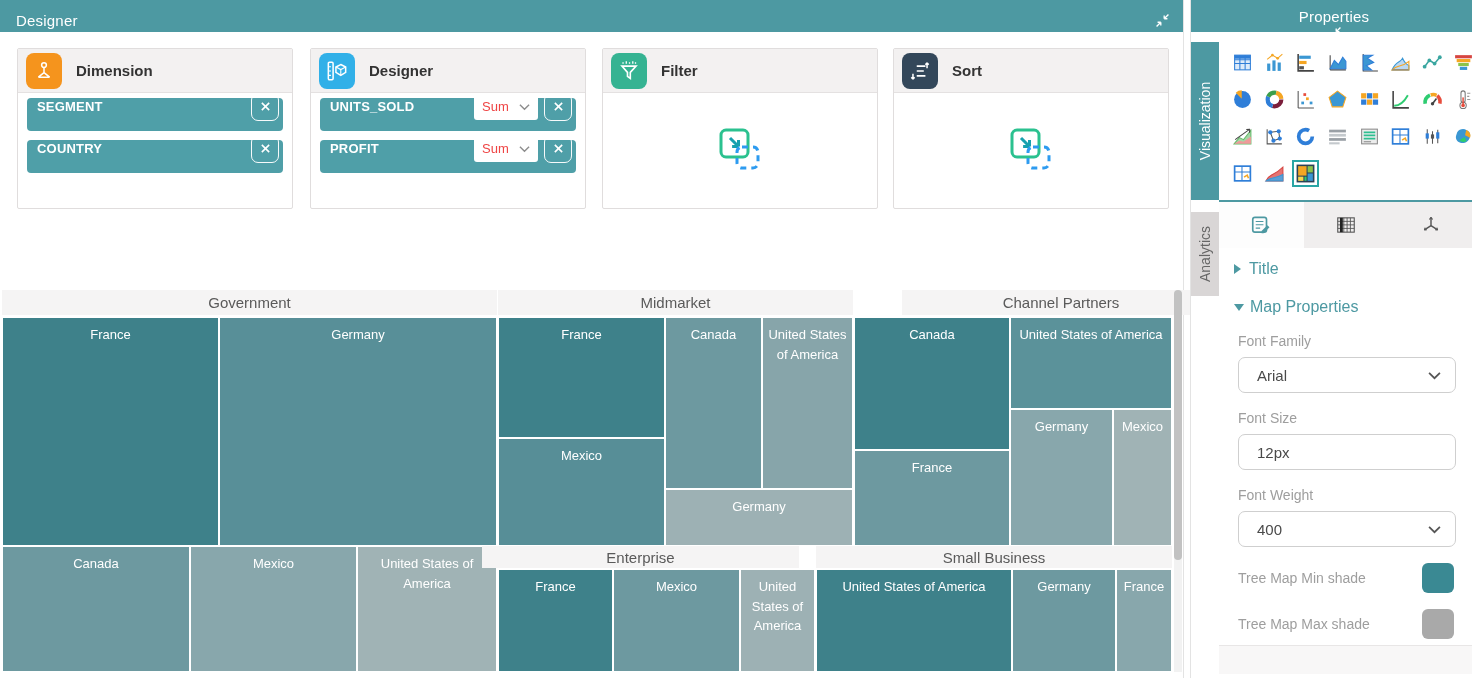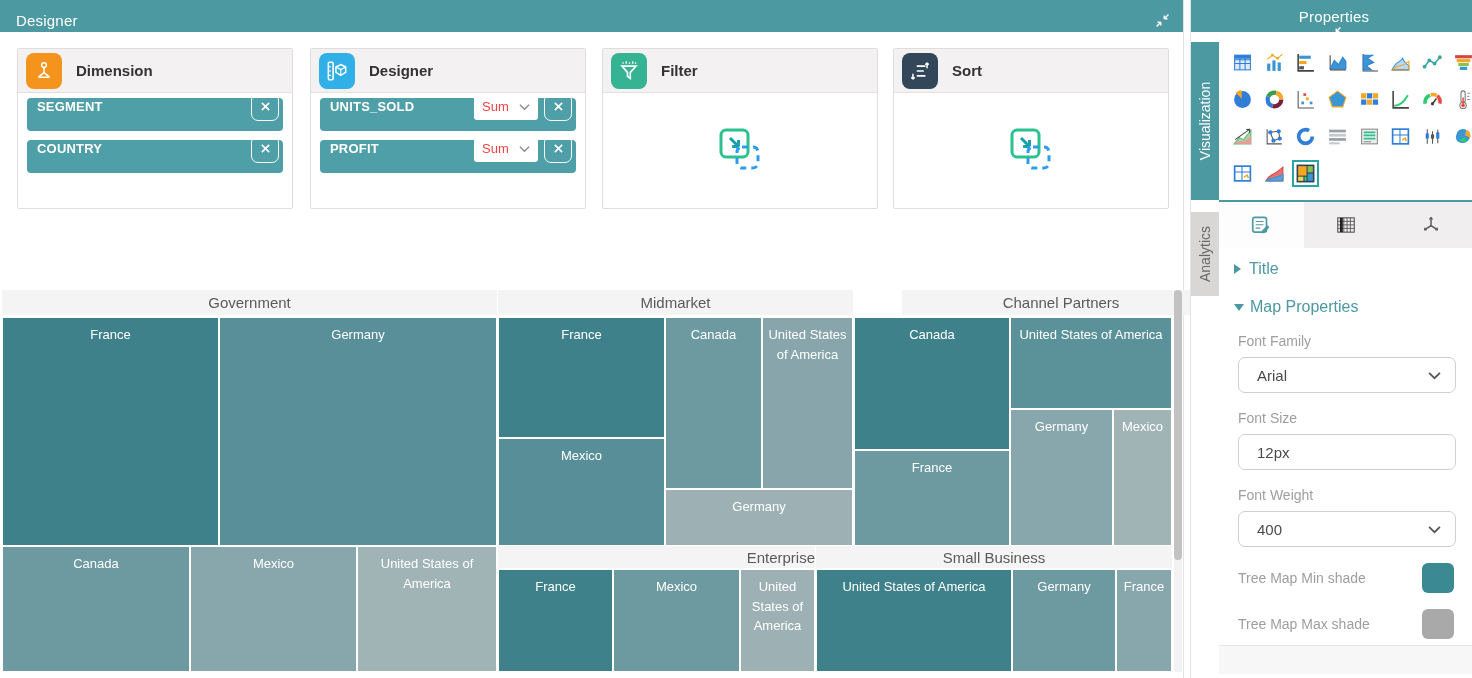--- a/index.html
+++ b/index.html
@@ -219,21 +219,21 @@
               <circle cx="2" cy="2" r="1.6"></circle>
               <circle cx="2" cy="8" r="1.6"></circle>
               <circle cx="2" cy="14" r="1.6"></circle>
             </svg></span>
         </div>
         <div class="tm-cell" style="left: 854px; top: 317px; width: 156px; height: 133px; background: rgb(62, 129, 138);"><span>Canada</span></div>
         <div class="tm-cell" style="left: 854px; top: 450px; width: 156px; height: 96px; background: rgb(109, 153, 160);"><span>France</span></div>
         <div class="tm-cell" style="left: 1010px; top: 317px; width: 162px; height: 92px; background: rgb(91, 146, 154);"><span>United States of America</span></div>
         <div class="tm-cell" style="left: 1010px; top: 409px; width: 103px; height: 137px; background: rgb(136, 167, 172);"><span>Germany</span></div>
         <div class="tm-cell" style="left: 1113px; top: 409px; width: 59px; height: 137px; background: rgb(160, 179, 181);"><span>Mexico</span></div>
-        <div class="tm-header" style="left: 498px; top: 546px; width: 317px; height: 22px; justify-content: flex-end;">
+        <div class="tm-header" style="left: 482px; top: 546px; width: 317px; height: 22px;">
           <span>Enterprise</span>
         </div>
         <div class="tm-cell" style="left: 498px; top: 569px; width: 115px; height: 103px; background: rgb(62, 129, 138);"><span>France</span></div>
         <div class="tm-cell" style="left: 613px; top: 569px; width: 127px; height: 103px; background: rgb(109, 153, 160);"><span>Mexico</span></div>
         <div class="tm-cell" style="left: 740px; top: 569px; width: 75px; height: 103px; background: rgb(157, 177, 180);"><span>United States of America</span></div>
         <div class="tm-header" style="left: 816px; top: 546px; width: 356px; height: 22px;">
           <span>Small Business</span>
         </div>
         <div class="tm-cell" style="left: 816px; top: 569px; width: 196px; height: 103px; background: rgb(62, 129, 138);"><span>United States of America</span></div>
         <div class="tm-cell" style="left: 1012px; top: 569px; width: 104px; height: 103px; background: rgb(109, 153, 160);"><span>Germany</span></div>

